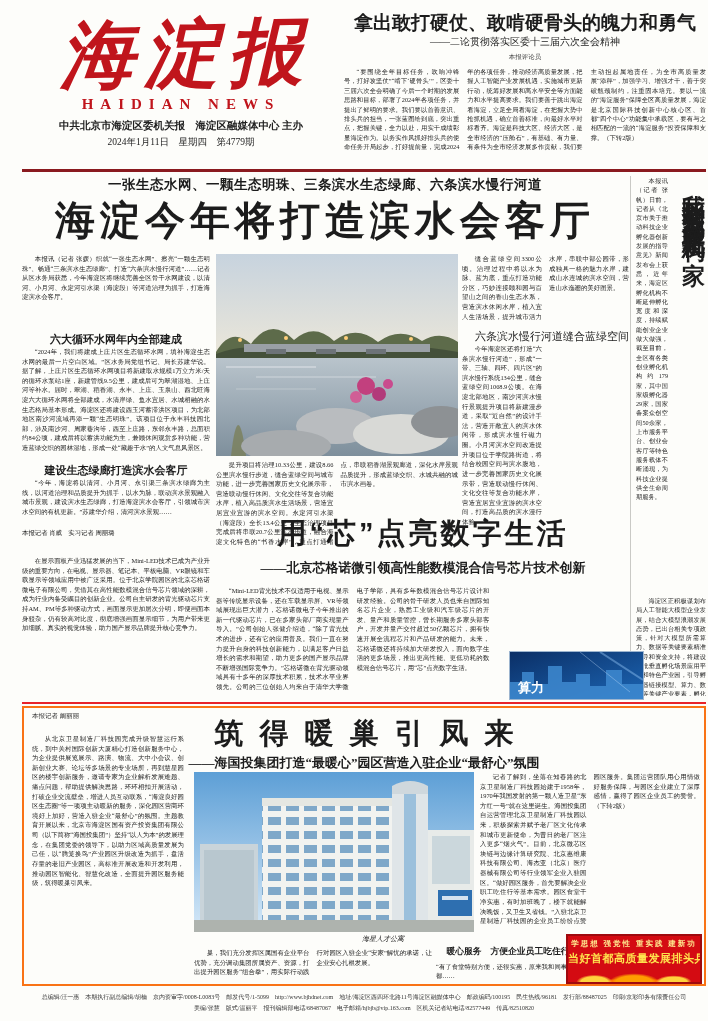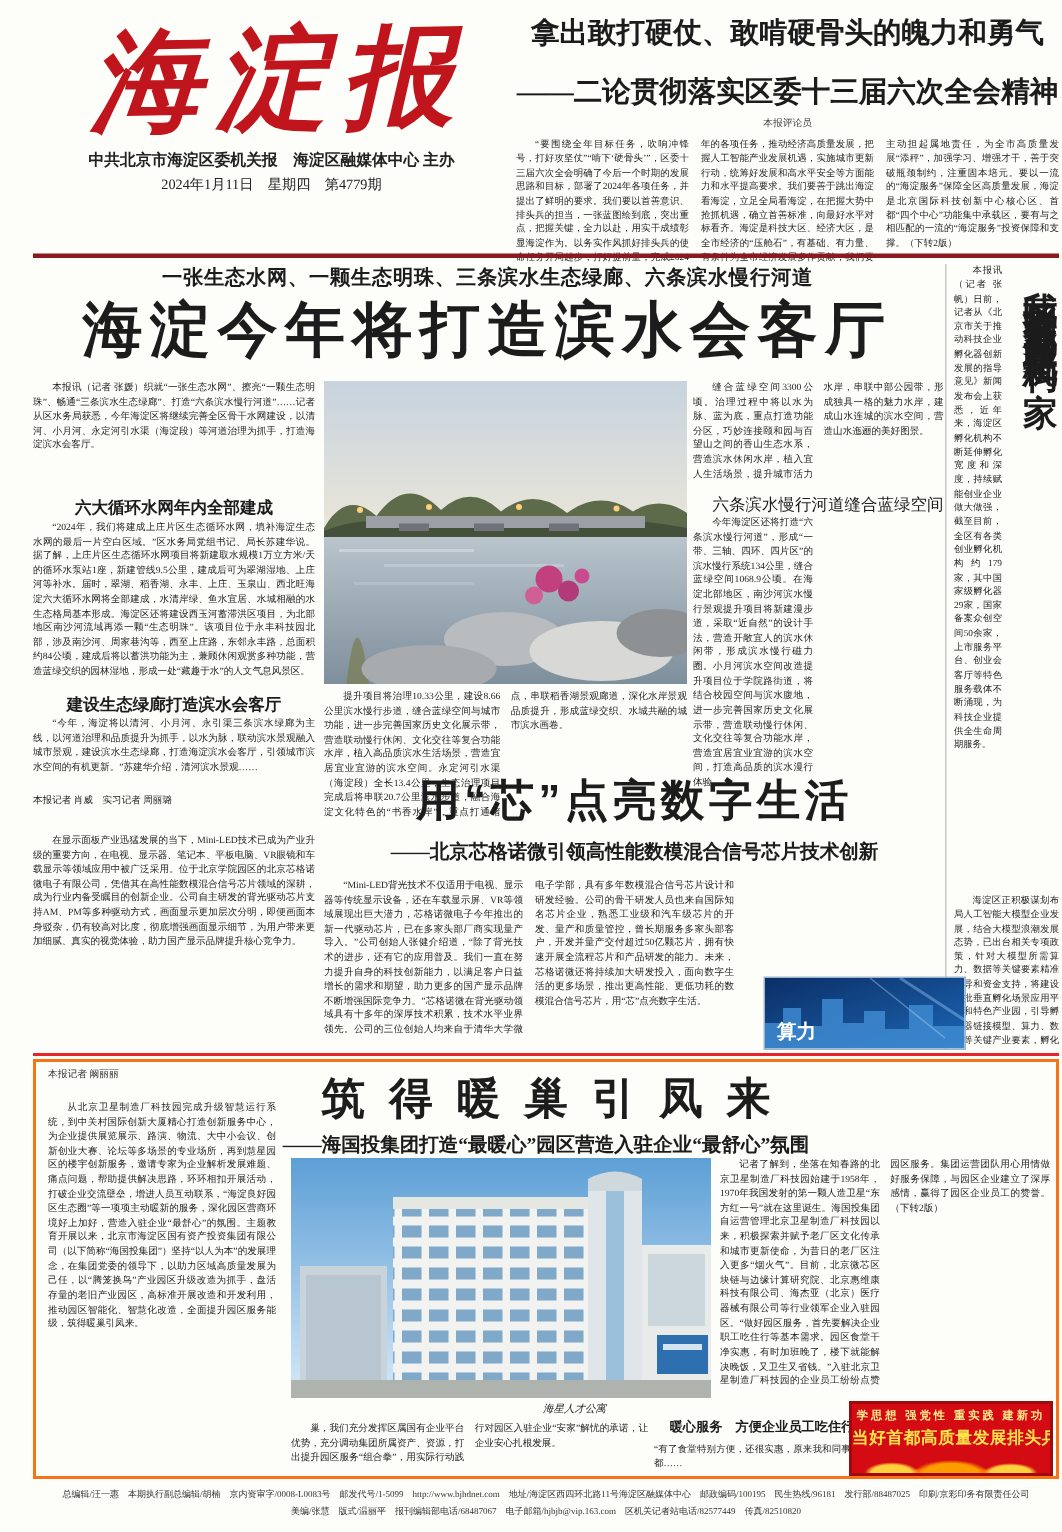--- a/index.html
+++ b/index.html
@@ -14,21 +14,21 @@
   
   .mast{left:22px;top:16px;width:318px;text-align:center;}
   .mast-title{font-size:74px;line-height:1.05;font-weight:bold;font-style:italic;color:#c0151c;
               letter-spacing:10px;text-indent:10px;font-family:"Liberation Serif",serif;transform:rotate(-1deg);}
   .mast-en{color:#c0151c;font-weight:bold;font-size:15px;letter-spacing:7px;margin-top:2px;}
   .mast-organ{font-size:10.5px;font-weight:bold;color:#222;margin-top:6px;}
   .mast-date{font-size:9.5px;color:#222;margin-top:3px;}
   
   .edit{left:344px;top:12px;width:362px;}
   .edit-h{font-size:19px;font-weight:900;line-height:1.2;white-space:nowrap;}
-  .edit-sub{font-size:19px;font-weight:bold;margin-top:13px;}
+  .edit-sub{font-size:10px;font-weight:normal;margin-top:0;}
   .edit-by{font-size:6.5px;color:#444;margin-top:4px;}
   .edit-body{margin-top:5px;height:88px;font-size:6.3px;}
   .hrule{left:22px;top:169px;width:684px;height:3px;background:#8a1a1f;}
   
   .banner{left:22px;top:176px;width:606px;text-align:center;}
   .kicker{font-size:13.5px;font-weight:bold;letter-spacing:.5px;}
   .big-h{font-size:40px;font-weight:900;letter-spacing:5px;margin-top:3px;line-height:1.15;}
   .vdiv{left:630px;top:176px;width:1px;height:524px;background:#c9c9c5;}
   
   .rstrip{left:636px;top:176px;width:70px;height:524px;}
@@ -89,20 +89,21 @@
   
   .footer{left:22px;top:992px;width:684px;text-align:center;font-size:6px;line-height:1.8;color:#333;}
 </style>
 </head>
 <body>
 
 <div id="page">
 
   <div class="abs mast">
     <div class="mast-title">海淀报</div>
+    <div class="mast-en">HAIDIAN NEWS</div>
     <div class="mast-organ">中共北京市海淀区委机关报　海淀区融媒体中心 主办</div>
     <div class="mast-date">2024年1月11日　星期四　第4779期</div>
   </div>
 
   <div class="abs edit sans">
     <div class="edit-h center">拿出敢打硬仗、敢啃硬骨头的魄力和勇气</div>
     <div class="edit-sub center" style="font-family:'Liberation Serif',serif">——二论贯彻落实区委十三届六次全会精神</div>
     <div class="edit-by center">本报评论员</div>
     <div class="edit-body jt cols3" style="font-family:'Liberation Serif',serif">“要围绕全年目标任务，吹响冲锋号，打好攻坚仗”“啃下‘硬骨头’”，区委十三届六次全会明确了今后一个时期的发展思路和目标，部署了2024年各项任务，并提出了鲜明的要求。我们要以首善意识、排头兵的担当，一张蓝图绘到底，突出重点，把握关键，全力以赴，用实干成绩彰显海淀作为。以务实作风抓好排头兵的使命任务开局起步，打好提前量，完成2024年的各项任务，推动经济高质量发展，把握人工智能产业发展机遇，实施城市更新行动，统筹好发展和高水平安全等方面能力和水平提高要求。我们要善于跳出海淀看海淀，立足全局看海淀，在把握大势中抢抓机遇，确立首善标准，向最好水平对标看齐。海淀是科技大区、经济大区，是全市经济的“压舱石”，有基础、有力量、有条件为全市经济发展多作贡献，我们要主动担起属地责任，为全市高质量发展“添秤”，加强学习、增强才干，善于突破瓶颈制约，注重固本培元。要以一流的“海淀服务”保障全区高质量发展，海淀是北京国际科技创新中心核心区、首都“四个中心”功能集中承载区，要有与之相匹配的一流的“海淀服务”投资保障和支撑。（下转2版）</div>
   </div>

